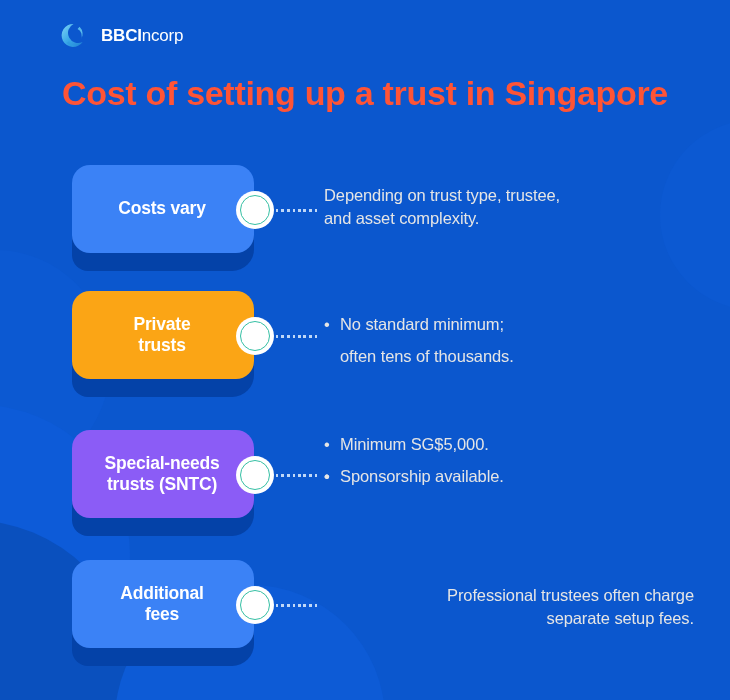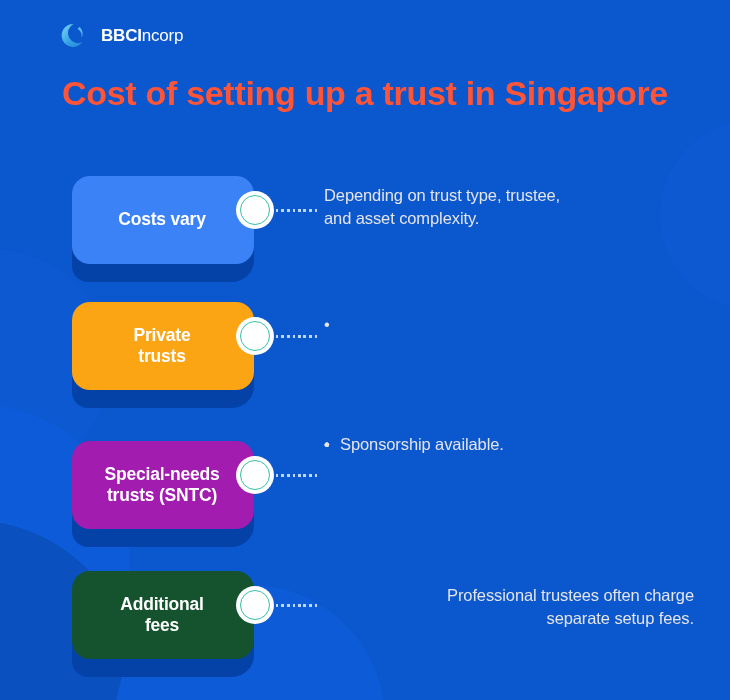--- a/index.html
+++ b/index.html
@@ -107,21 +107,21 @@
     width: 730px;
   }
   .row-1 { top: 165px; }
   .row-2 { top: 291px; }
   .row-3 { top: 430px; }
   .row-4 { top: 560px; }
 
   .card-wrap {
     position: absolute;
     left: 72px;
-    top: 11px;
+    top: 0;
     width: 182px;
     height: 88px;
   }
   .card-shadow {
     position: absolute;
     left: 0;
     top: 18px;
     width: 182px;
     height: 88px;
     background: #0442A8;
@@ -284,50 +284,51 @@
         <span class="card-label">Private
 trusts</span>
       </div>
     </div>
     <div class="node">
       <div class="node-ring"></div>
     </div>
     <div class="connector"></div>
     <div class="copy">
       <ul class="copy-list">
-        <li><span class="bullet">•</span></li>
+        <li><span class="bullet">•</span><span>No standard minimum;
+often tens of thousands.</span></li>
       </ul>
     </div>
   </div>
 
   <div class="row row-3">
     <div class="card-wrap">
       <div class="card-shadow"></div>
-      <div class="card" style="background:#a21caf;">
+      <div class="card" style="background:#8b5cf6;">
         <span class="card-label">Special-needs
 trusts (SNTC)</span>
       </div>
     </div>
     <div class="node">
       <div class="node-ring"></div>
     </div>
     <div class="connector"></div>
     <div class="copy">
       <ul class="copy-list">
-        <li><span class="bullet">•</span></li>
+        <li><span class="bullet">•</span><span>Minimum SG$5,000.</span></li>
         <li><span class="bullet">•</span></li>
         <li><span class="bullet">•</span><span>Sponsorship available.</span></li>
       </ul>
     </div>
   </div>
 
   <div class="row row-4">
     <div class="card-wrap">
       <div class="card-shadow"></div>
-      <div class="card" style="background:#14532d;">
+      <div class="card" style="background:#3b82f6;">
         <span class="card-label">Additional
 fees</span>
       </div>
     </div>
     <div class="node">
       <div class="node-ring"></div>
     </div>
     <div class="connector"></div>
     <div class="copy">
       <div class="copy-plain">Professional trustees often charge

